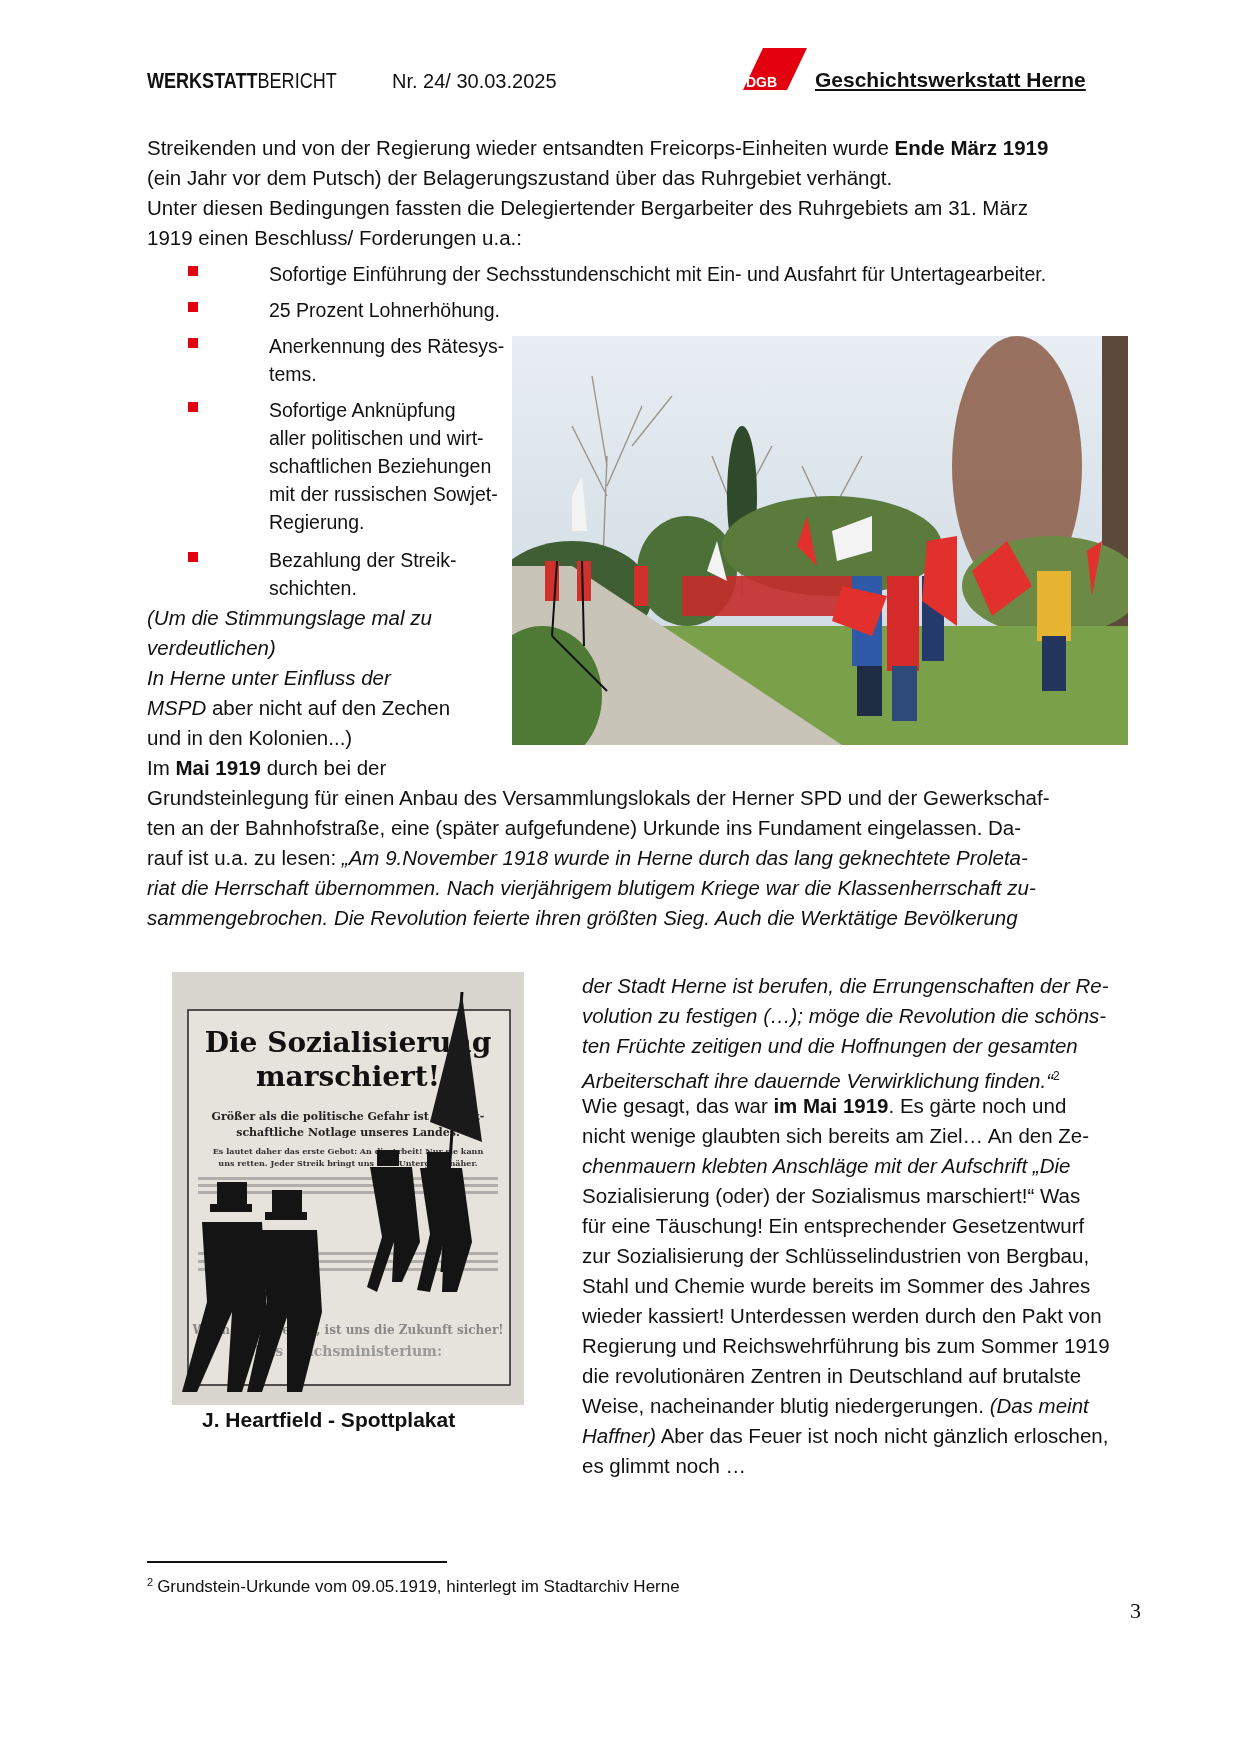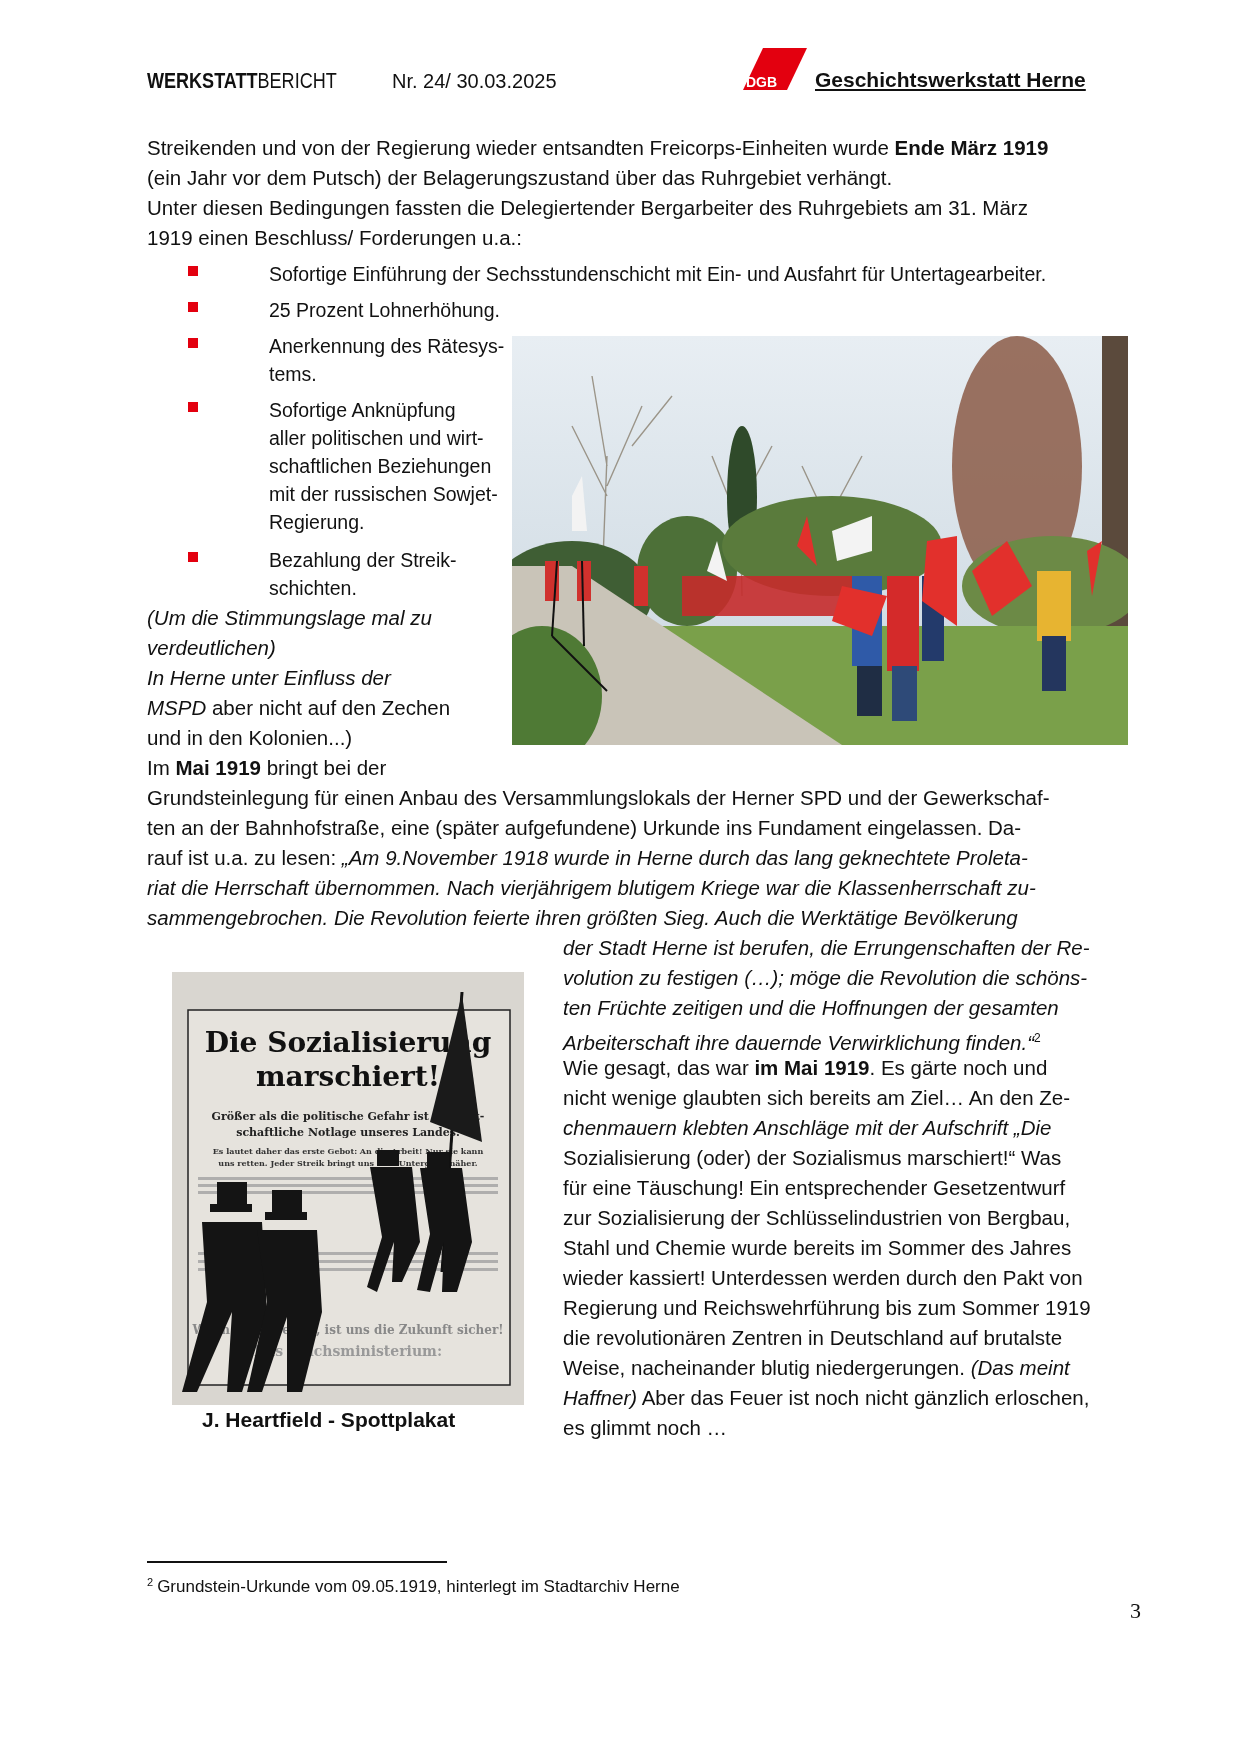--- a/index.html
+++ b/index.html
@@ -6,21 +6,21 @@
   body { width:1239px; height:1753px; position:relative; overflow:hidden;
          font-family:"Liberation Sans", "DejaVu Sans", sans-serif; color:#111; }
   .abs { position:absolute; }
   .hdr-left { left:147px; top:68px; font-size:20px; letter-spacing:0px; white-space:nowrap; }
   .hdr-left .wk { font-family:"Liberation Sans Narrow","Liberation Sans", sans-serif; transform:scaleX(0.82); transform-origin:left; display:inline-block; font-size:22px; }
   .hdr-left .wk b { font-weight:700; }
   .hdr-left .nr { margin-left:8px; font-size:20px; }
   .hdr-right { left:815px; top:68px; font-size:21px; font-weight:700; white-space:nowrap;text-decoration:underline; }
   .logo { left:741px; top:48px; width:66px; height:42px; }
   .line { position:absolute; left:147px; font-size:20.5px; line-height:30px; white-space:nowrap; }
-  .rline { position:absolute; left:563px; font-size:20.5px; line-height:30px; white-space:nowrap; }
+  .rline { position:absolute; left:582px; font-size:20.5px; line-height:30px; white-space:nowrap;margin-top:38px; }
   .bul { position:absolute; left:222px; font-size:19.5px; font-weight:400; line-height:28px; white-space:nowrap;margin-left:47px; }
   .bsq { position:absolute; left:188px; width:10px; height:10px; background:#e3000f; }
   .it { font-style:italic; }
   .photo { left:512px; top:336px; width:616px; height:409px; overflow:hidden; background:#cfd9e2; }
   .poster { left:172px; top:972px; width:352px; height:433px; background:#d8d5cf; overflow:hidden; }
   .caption { left:202px; top:1408px; font-size:21px; font-weight:700; white-space:nowrap; }
   .fn-rule { left:147px; top:1561px; width:300px; height:2px; background:#111; }
   .fn { left:147px; top:1576px; font-size:17px; white-space:nowrap; }
   .fn sup { font-size:11px; vertical-align:6px; margin-right:4px; }
   .pgnum { left:1130px; top:1598px; font-family:"Liberation Serif", serif; font-size:22px; }
@@ -68,21 +68,21 @@
   <div class="bsq" style="top:552px;"></div>
   <div class="bul" style="top:546px;">Bezahlung der Streik-</div>
   <div class="bul" style="top:574px;">schichten.</div>
 </div>
 
 <div class="line it" style="top:603px;">(Um die Stimmungslage mal zu</div>
 <div class="line it" style="top:633px;">verdeutlichen)</div>
 <div class="line it" style="top:663px;">In Herne unter Einfluss der</div>
 <div class="line" style="top:693px;"><span class="it">MSPD</span><span> aber nicht auf den Zechen</span></div>
 <div class="line" style="top:723px;">und in den Kolonien...)</div>
-<div class="line" style="top:753px;"><span>Im </span><b>Mai 1919</b><span> bringt bei der</span></div>
+<div class="line" style="top:753px;"><span>Im </span><b>Mai 1919</b><span> durch bei der</span></div>
 
 <div class="abs photo">
   <svg width="616" height="409" viewBox="0 0 616 409">
     <defs>
       <linearGradient id="sky" x1="0" y1="0" x2="0" y2="1">
         <stop offset="0" stop-color="#e8eef3"></stop>
           <stop offset="1" stop-color="#c9d6df"></stop>
       </linearGradient>
     </defs>
     <rect width="616" height="409" fill="url(#sky)"></rect>

